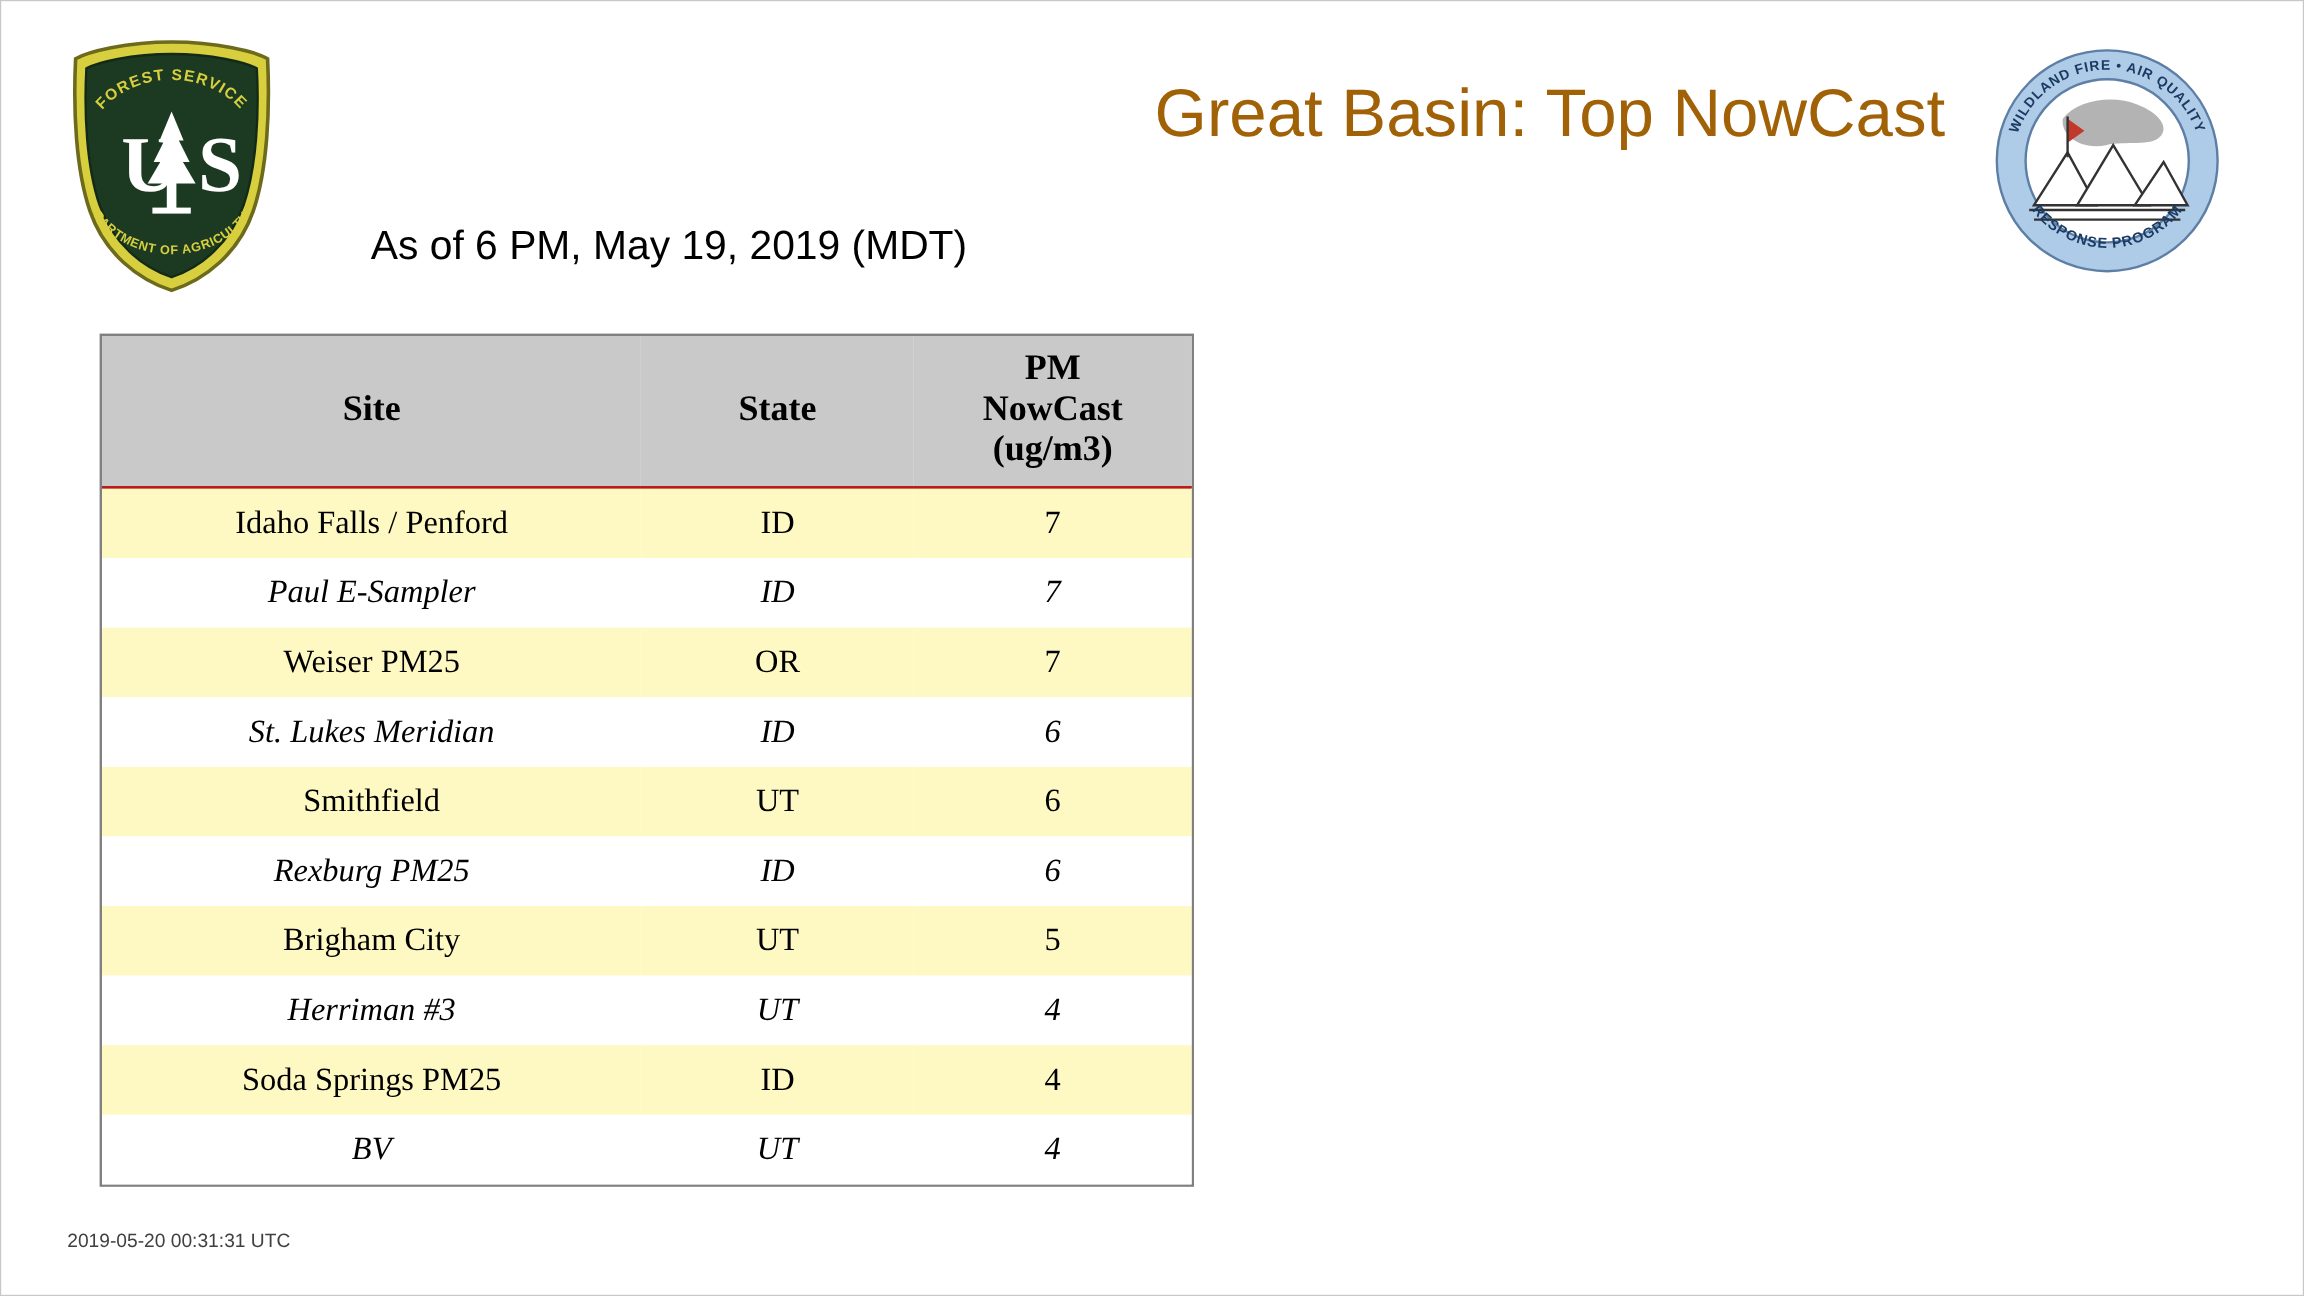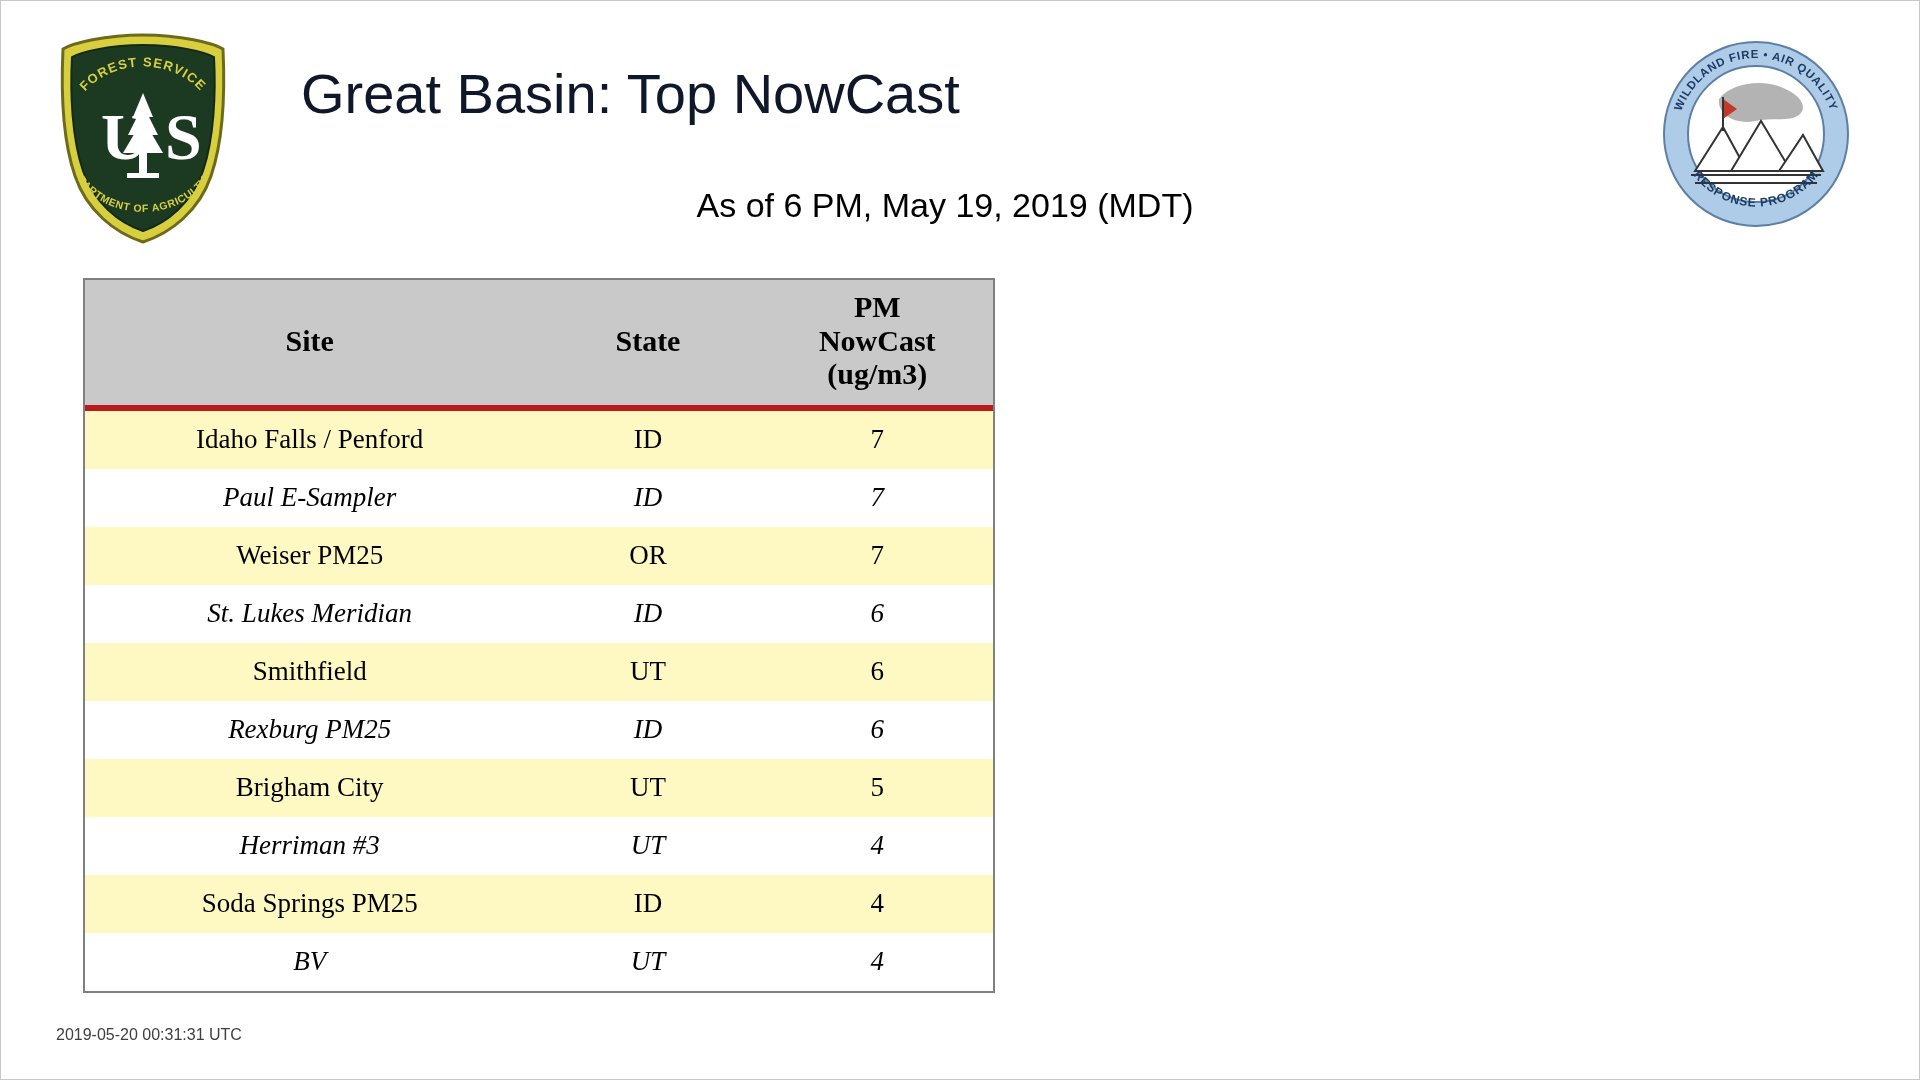--- a/index.html
+++ b/index.html
@@ -43,32 +43,31 @@
     height: 190px;
   }
   .wfaq-logo svg { display: block; }
 
   
   .title {
     position: absolute;
     left: 300px;
     top: 62px;
     width: 1320px;
-    text-align: left;
+    text-align: right;
     font-family: "Liberation Sans", sans-serif;
     font-size: 56px;
-    color: #0f172a;
+    color: #a16207;
     line-height: 1.1;
   }
   .subtitle {
     position: absolute;
-    left: 284px;
+    left: 308px;
     top: 185px;
     width: 1320px;
-    text-align: center;
     font-family: "Liberation Sans", sans-serif;
     font-size: 34px;
     color: #000;
   }
 
   
   .table-wrap {
     position: absolute;
     left: 82px;
     top: 277px;
@@ -76,21 +75,21 @@
     border: 2px solid #808080;
     box-sizing: border-box;
   }
   table.nowcast {
     border-collapse: collapse;
     width: 100%;
     table-layout: fixed;
   }
   table.nowcast th {
     background: #c9c9c9;
-    border-bottom: 6px solid #b91c1c;
+    border-bottom: 2px solid #b91c1c;
     font-family: "Liberation Serif", serif;
     font-weight: bold;
     font-size: 30px;
     color: #000;
     padding: 10px 4px 14px 4px;
     vertical-align: middle;
     line-height: 1.12;
     margin-top: 29px;
   }
   table.nowcast td {

